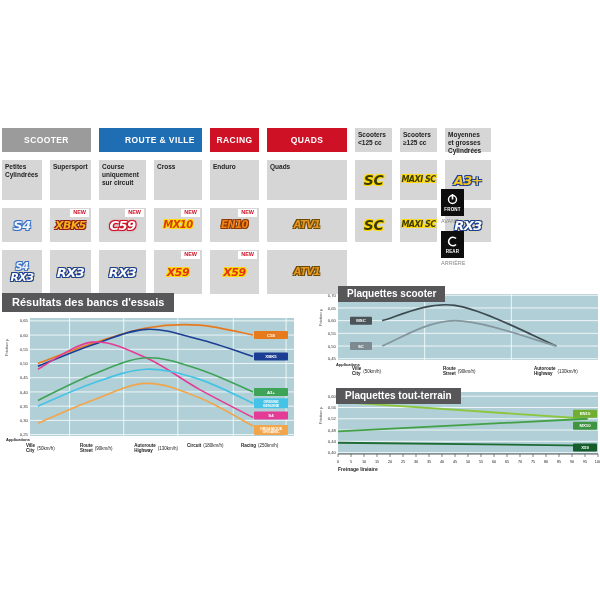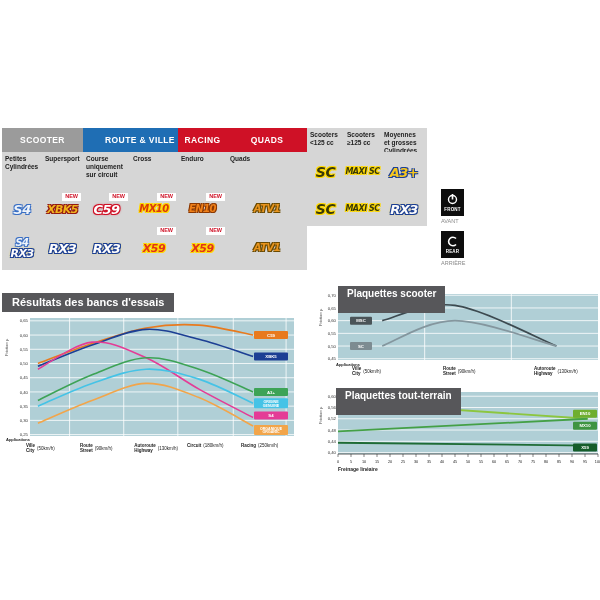--- a/index.html
+++ b/index.html
@@ -1,21 +1,21 @@
 <!DOCTYPE html>
 <html><head>
 <meta charset="utf-8">
 <style>
   html,body{margin:0;padding:0;background:#fff;}
   .canvas{position:relative;width:600px;height:600px;background:#fff;overflow:hidden;
           font-family:"Liberation Sans",sans-serif;}
   
   .ptable{position:absolute;left:2px;top:128px;display:grid;
           grid-template-columns:40px 41px 47px 48px 49px 80px 37px 37px 46px;
-          grid-template-rows:24px 40px 34px 44px;gap:0;background:#fff;}
+          grid-template-rows:24px 40px 34px 44px;gap:8px;background:#fff;}
   .grp{color:#fff;font-weight:bold;font-size:8.5px;letter-spacing:.4px;
        display:flex;align-items:center;justify-content:center;text-align:center;}
   .cell{background:#d6d6d6;}
   .sub{font-size:6.5px;font-weight:bold;color:#222;padding:3px 0 0 3px;
        white-space:pre-line;line-height:1.25;}
   .comp{position:relative;display:flex;align-items:center;justify-content:center;
         flex-direction:column;line-height:1;}
   .new-badge{position:absolute;top:1px;right:2px;background:#fff;color:#cf1126;
              font-size:5.5px;font-weight:bold;padding:1px 3px;}
   .logo{font-family:"DejaVu Sans",sans-serif;font-weight:bold;font-style:italic;
@@ -51,21 +51,21 @@
   .marker-box{width:23px;height:27px;background:#0d0d0d;color:#fff;display:flex;
               flex-direction:column;align-items:center;justify-content:center;gap:1px;}
   .marker-box span{font-size:4.5px;font-weight:bold;letter-spacing:.2px;}
   .marker-sub{display:block;color:#8a8a8a;font-size:5.5px;margin-top:2px;}
   
   .results-title{position:absolute;left:2px;top:293px;background:#57575a;color:#fff;
                  font-weight:bold;font-size:11px;padding:3px 10px 4px;}
   
   .chart{position:absolute;}
   .chart-title{position:absolute;background:#57575a;color:#fff;font-weight:bold;
-               font-size:10px;padding:2px 9px 14px;z-index:3;}
+               font-size:10px;padding:2px 9px 3px;z-index:3;}
   .axis-note{position:absolute;font-size:4px;font-weight:bold;color:#222;}
   .xcat{position:absolute;display:flex;gap:2px;align-items:center;color:#1a1a1a;}
   .xcat .stack{font-weight:bold;font-size:4.5px;line-height:1.15;}
   .xcat .stack span{display:block;}
   .xcat .speed{font-size:4.5px;}
   .tt-xlabel{position:absolute;font-size:5px;font-weight:bold;color:#222;}
   svg{position:absolute;left:0;overflow:visible;}
 </style>
 </head>
 <body>

